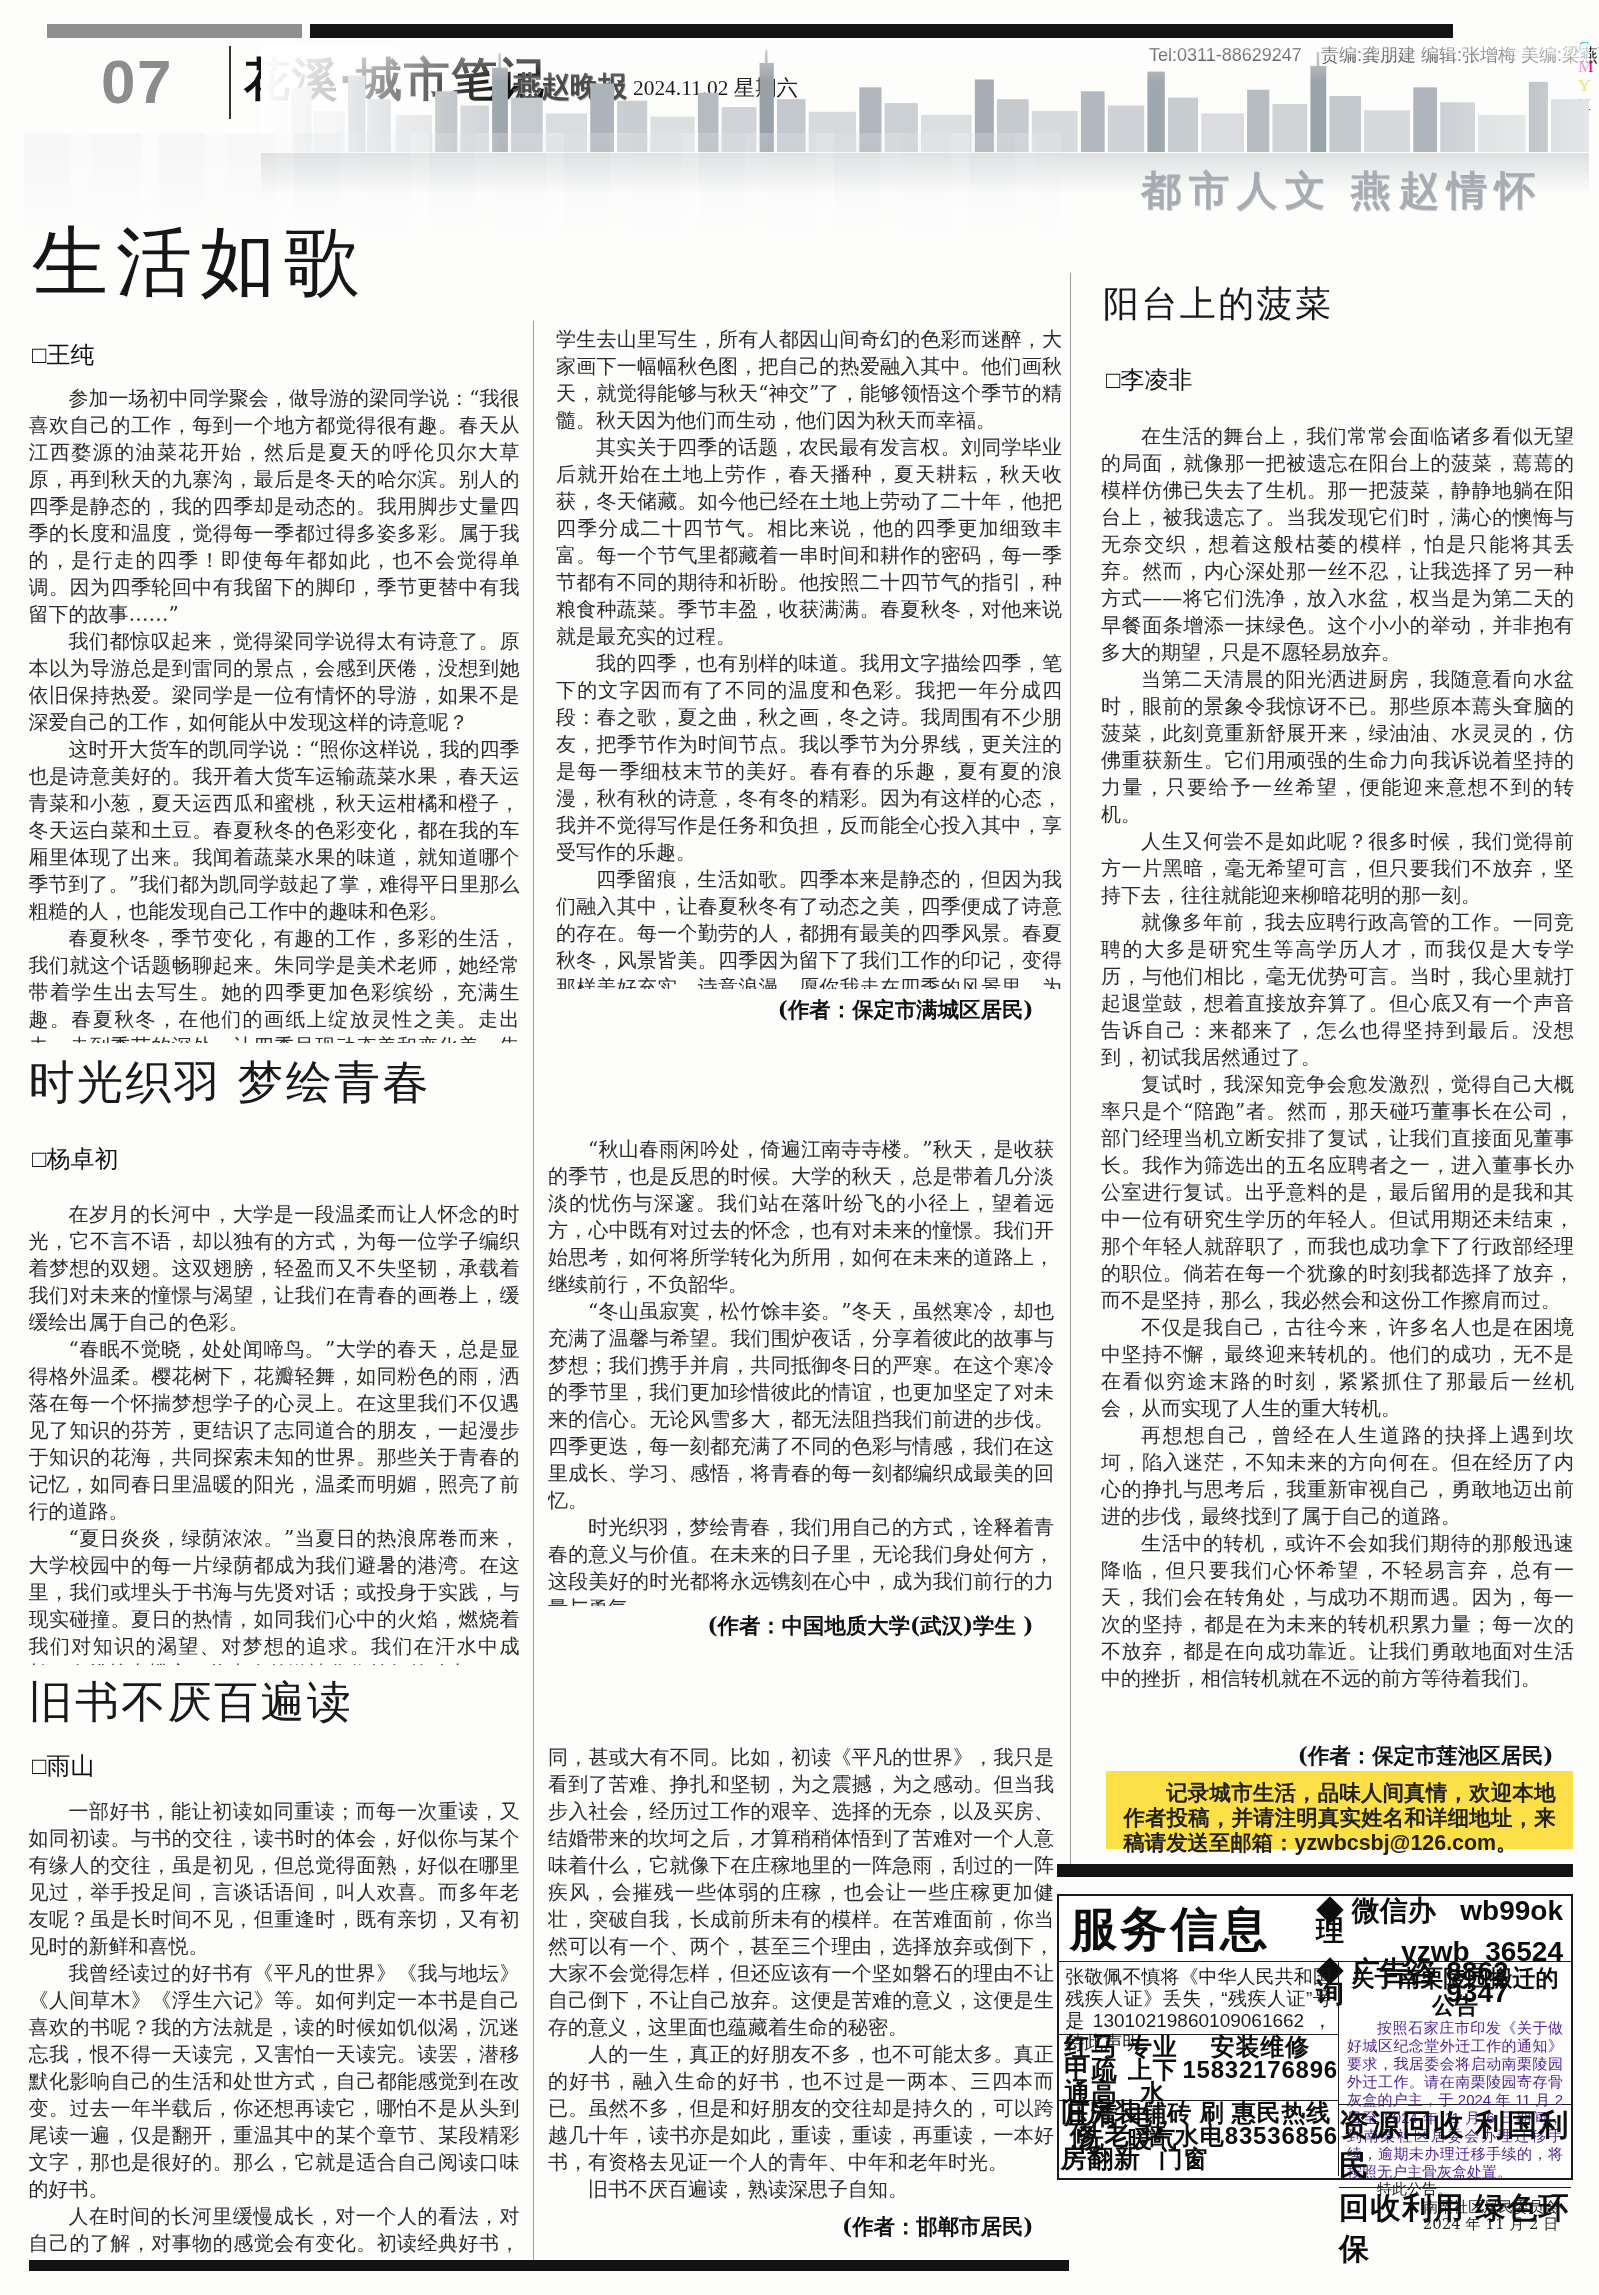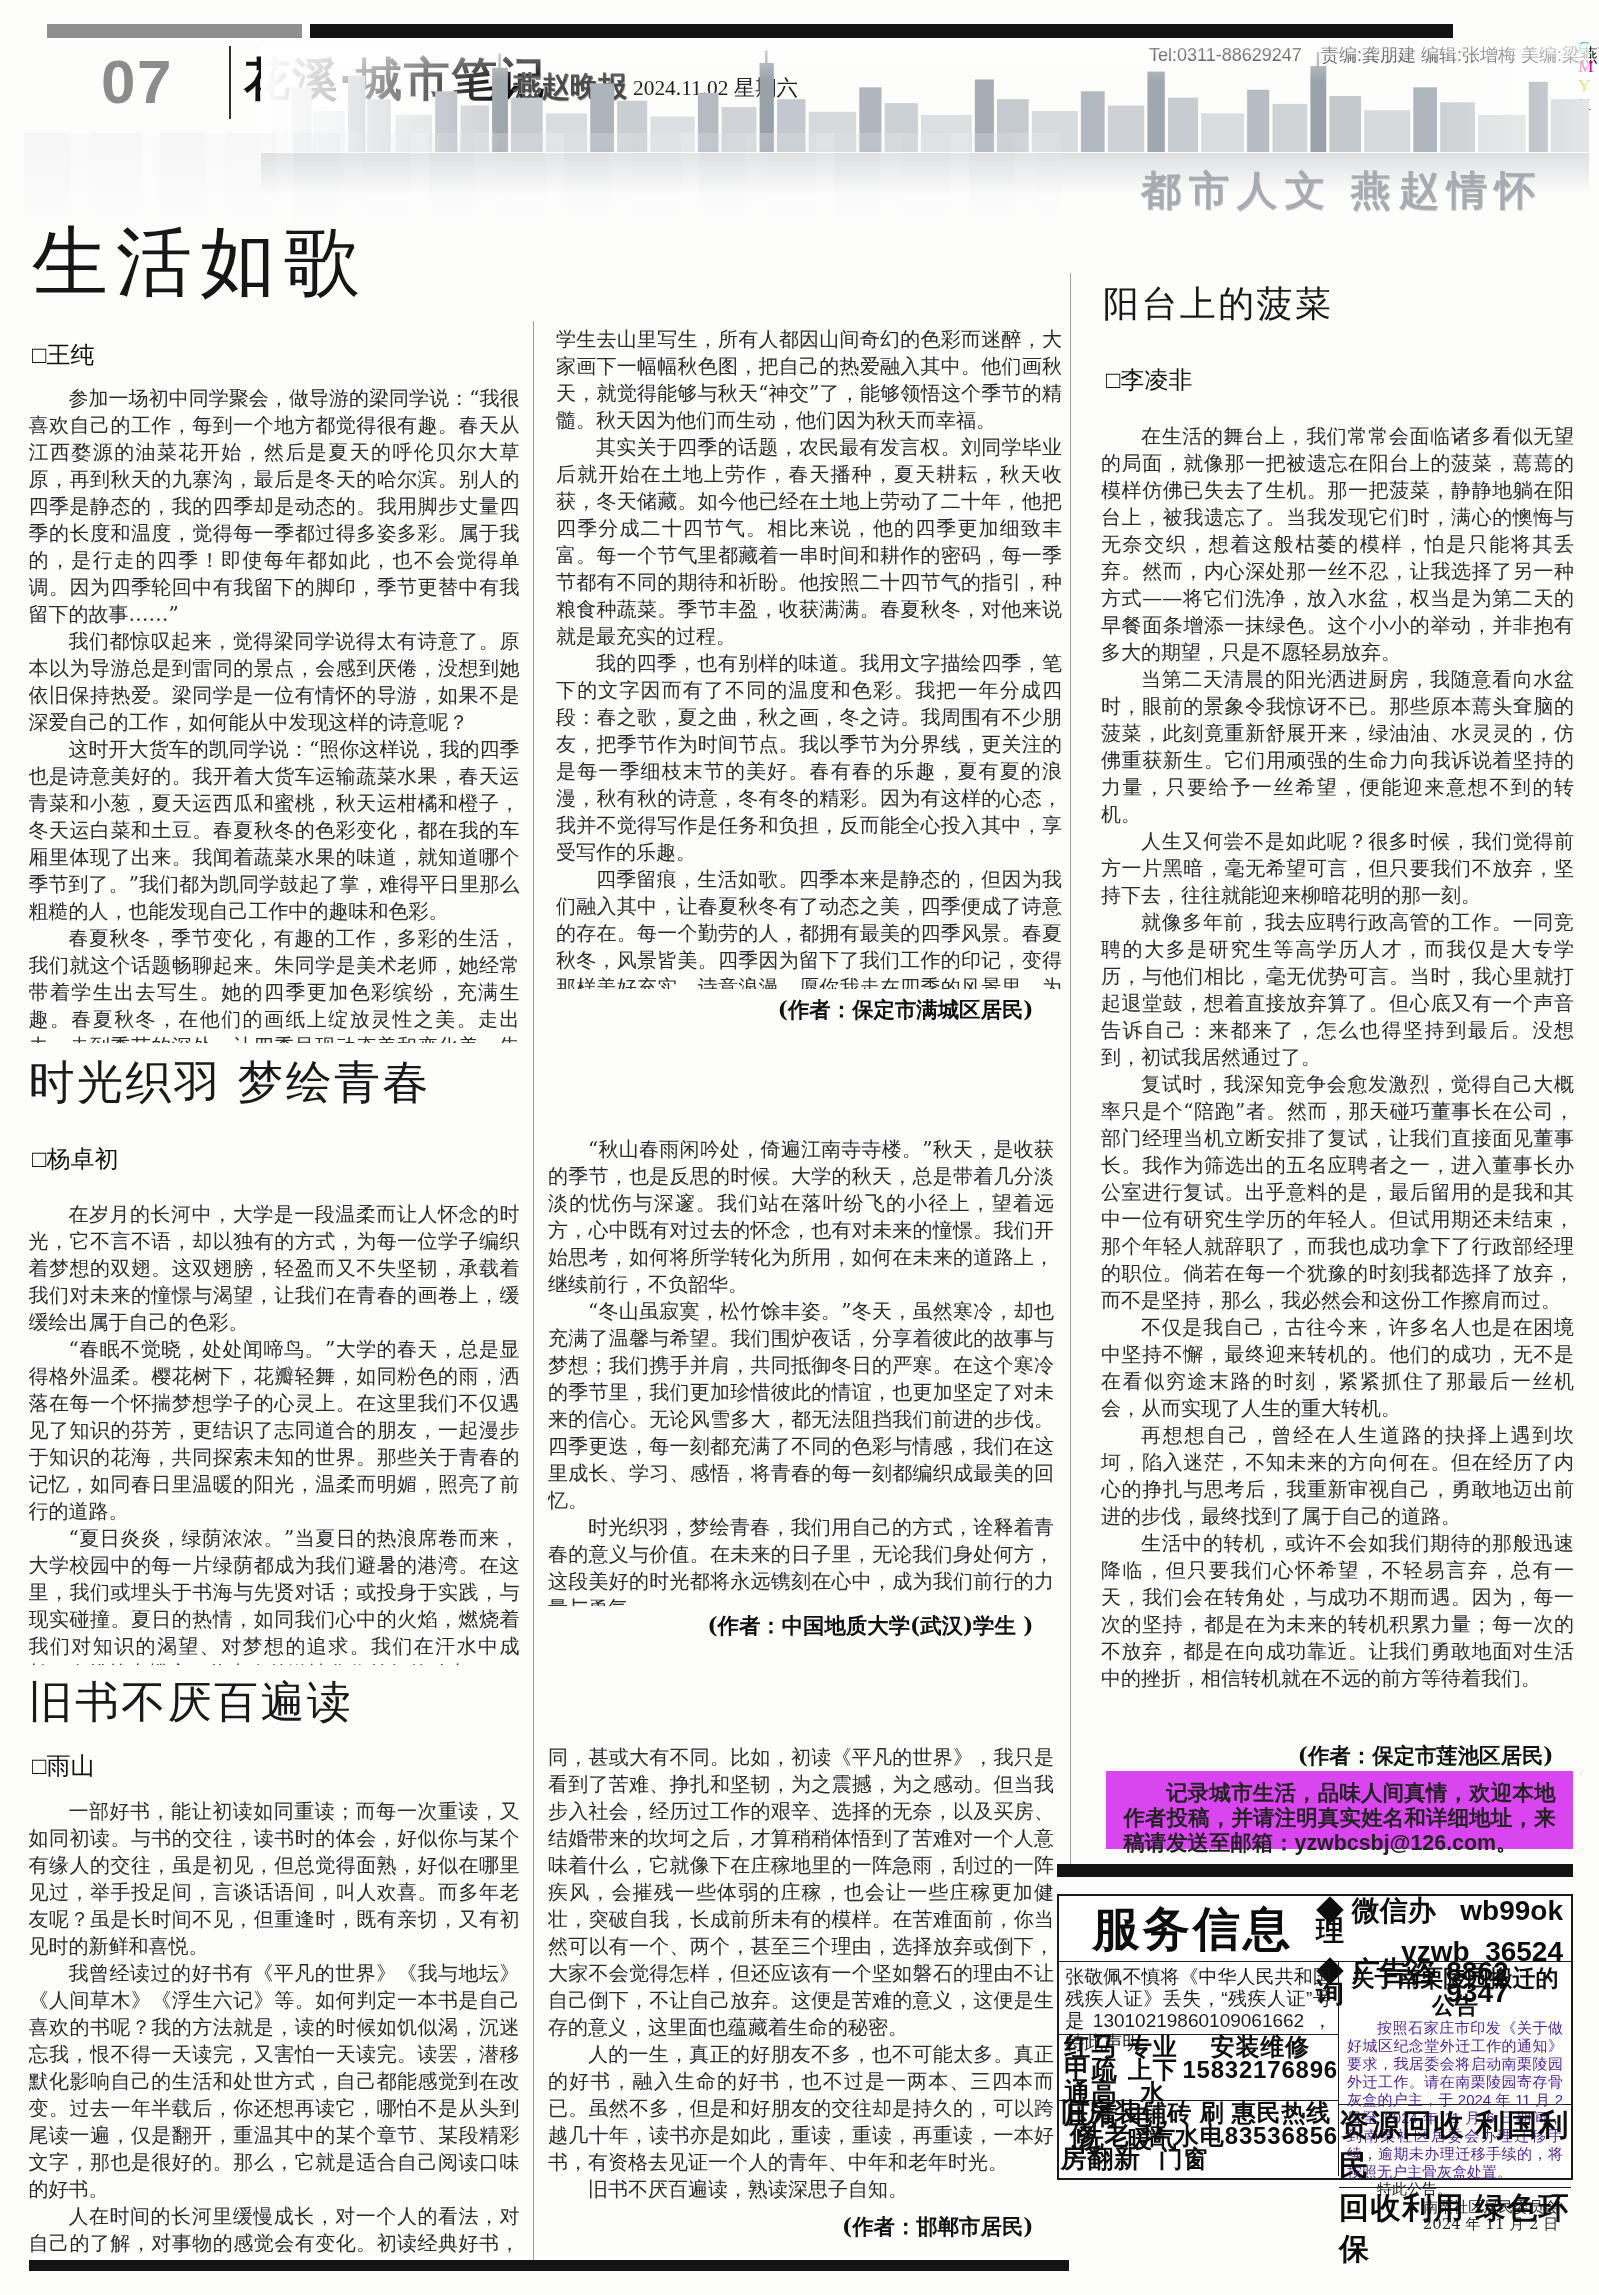--- a/index.html
+++ b/index.html
@@ -40,29 +40,29 @@
   
   .main-title { position:absolute; left:32px; top:212px; font-size:76px; font-weight:500; letter-spacing:8px; color:#161616; }
   .h2 { position:absolute; font-weight:400; color:#1a1a1a; letter-spacing:2.4px; }
   .byline { position:absolute; font-size:24px; color:#111; }
   .body-block { position:absolute; overflow:hidden; font-family:"DejaVu Serif", serif; font-size:20px; line-height:27px; color:#2b2b2b; text-align:justify; }
   .body-block p { text-indent:2em; }
   .body-block p.noindent { text-indent:0; }
   .attr { position:absolute; font-size:21.4px; font-weight:bold; color:#111; text-align:right; padding-right:20.6px; font-family:"DejaVu Serif", serif; }
 
   
-  .notice-box { position:absolute; left:1106px; top:1771px; width:467px; height:78px; background:#d946ef;
+  .notice-box { position:absolute; left:1106px; top:1771px; width:467px; height:78px; background:#fde047;
     padding:9.5px 17.4px 0 17.4px; font-size:21.4px; font-weight:bold; line-height:25px; text-align:justify; }
   .notice-box p { text-indent:2em; }
 
   
   .sep-bar { position:absolute; left:1057px; top:1864px; width:516px; height:12.7px; background:#141414; }
   .svc { position:absolute; left:1057px; top:1894px; width:516px; height:286px; border:2.4px solid #1a1a1a; background:#fff; }
   .svc-header { display:flex; height:66px; border-bottom:1.6px solid #1a1a1a; }
-  .svc-title { flex:1; font-size:47px; font-weight:bold; letter-spacing:3.2px; color:#0d0d0d; padding-left:11px; line-height:65px;text-align:center; }
+  .svc-title { flex:1; font-size:47px; font-weight:bold; letter-spacing:3.2px; color:#0d0d0d; padding-left:11px; line-height:65px; }
   .svc-contact { width:255px; padding:4.7px 8px 0 0; font-size:28px; font-weight:bold; line-height:20.6px; color:#0d0d0d; }
   .svc-contact .row { display:flex; justify-content:space-between; }
   .svc-contact .r2 { text-align:right; }
   .svc-body { display:flex; height:214px; }
   .svc-left { width:280px; border-right:1.6px solid #1a1a1a; display:flex; flex-direction:column; }
   .svc-right { flex:1; display:flex; flex-direction:column; }
   .cell { border-bottom:1.6px solid #1a1a1a; }
   .cell:last-child { border-bottom:none; }
   .lost { height:73px; padding:4px 6.3px; font-size:19px; line-height:22px; text-align:justify; color:#1c1c1c; }
   .ad { display:flex; flex-direction:row; justify-content:center; text-align:center; font-weight:bold; color:#0d0d0d; }

